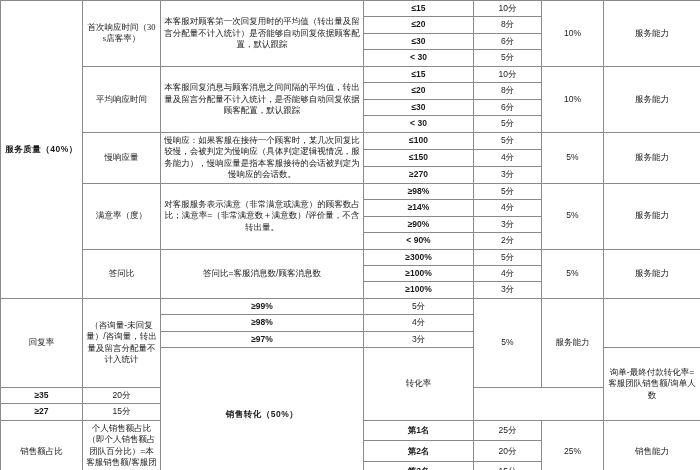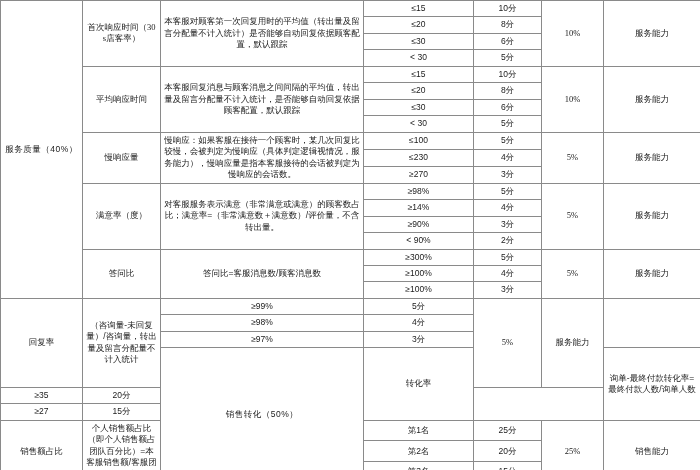--- a/index.html
+++ b/index.html
@@ -22,45 +22,45 @@
   table.kpi td {
     border: 1px solid #8a8a8a;
     font-size: 8.5px;
     line-height: 1.35;
     padding: 2px 3px;
     vertical-align: middle;
     text-align: center;
     word-break: break-all;
   }
   td.cat {
-    font-weight: normal;
+    font-weight: bold;
     font-size: 9.5px;
     letter-spacing: 0.5px;
     margin-top: 44px;
   }
   td.metric {
     font-size: 9px;
     font-family: Liberation Serif, serif;
   }
   td.desc {
     text-align: center;
     font-size: 8px;
     line-height: 1.5;
     padding: 3px 6px;
   }
   td.level {
     font-size: 8.5px;
+    font-weight: bold;
   }
   td.score {
     font-size: 8.5px;
     margin-top: 25px;
   }
   td.weight {
     font-size: 8.5px;
-    font-family: Liberation Serif, serif;
   }
   td.dept {
     font-size: 8.5px;
   }
   col.c1 { width: 82px; }
   col.c2 { width: 78px; }
   col.c3 { width: 203px; }
   col.c4 { width: 110px; }
   col.c5 { width: 68px; }
   col.c6 { width: 62px; }
@@ -123,21 +123,21 @@
       </tr>
       <tr>
         <td class="metric" rowspan="3">慢响应量</td>
         <td class="desc" rowspan="3">慢响应：如果客服在接待一个顾客时，某几次回复比较慢，会被判定为慢响应（具体判定逻辑视情况，服务能力），慢响应量是指本客服接待的会话被判定为慢响应的会话数。</td>
         <td class="level">≤100</td>
         <td class="score">5分</td>
         <td class="weight" rowspan="3">5%</td>
         <td class="dept" rowspan="3">服务能力</td>
       </tr>
       <tr>
-        <td class="level">≤230</td>
+        <td class="level">≤150</td>
         <td class="score">4分</td>
       </tr>
       <tr>
         <td class="level">≥270</td>
         <td class="score">3分</td>
       </tr>
       <tr>
         <td class="metric" rowspan="4">满意率（度）</td>
         <td class="desc" rowspan="4">对客服服务表示满意（非常满意或满意）的顾客数占比；满意率=（非常满意数＋满意数）/评价量，不含转出量。</td>
         <td class="level">≥98%</td>
@@ -185,21 +185,21 @@
         <td class="level">≥98%</td>
         <td class="score">4分</td>
       </tr>
       <tr>
         <td class="level">≥97%</td>
         <td class="score">3分</td>
       </tr>
       <tr>
         <td class="cat" rowspan="6">销售转化（50%）</td>
         <td class="metric" rowspan="3">转化率</td>
-        <td class="desc" rowspan="3">询单-最终付款转化率=最终付款人数/询单人数</td>
+        <td class="desc" rowspan="3">询单-最终付款转化率=客服团队销售额/询单人数</td>
         <td class="level">≥42</td>
         <td class="score">25分</td>
         <td class="weight" rowspan="3">25%</td>
         <td class="dept" rowspan="3">销售能力</td>
       </tr>
       <tr>
         <td class="level">≥35</td>
         <td class="score">20分</td>
       </tr>
       <tr>

